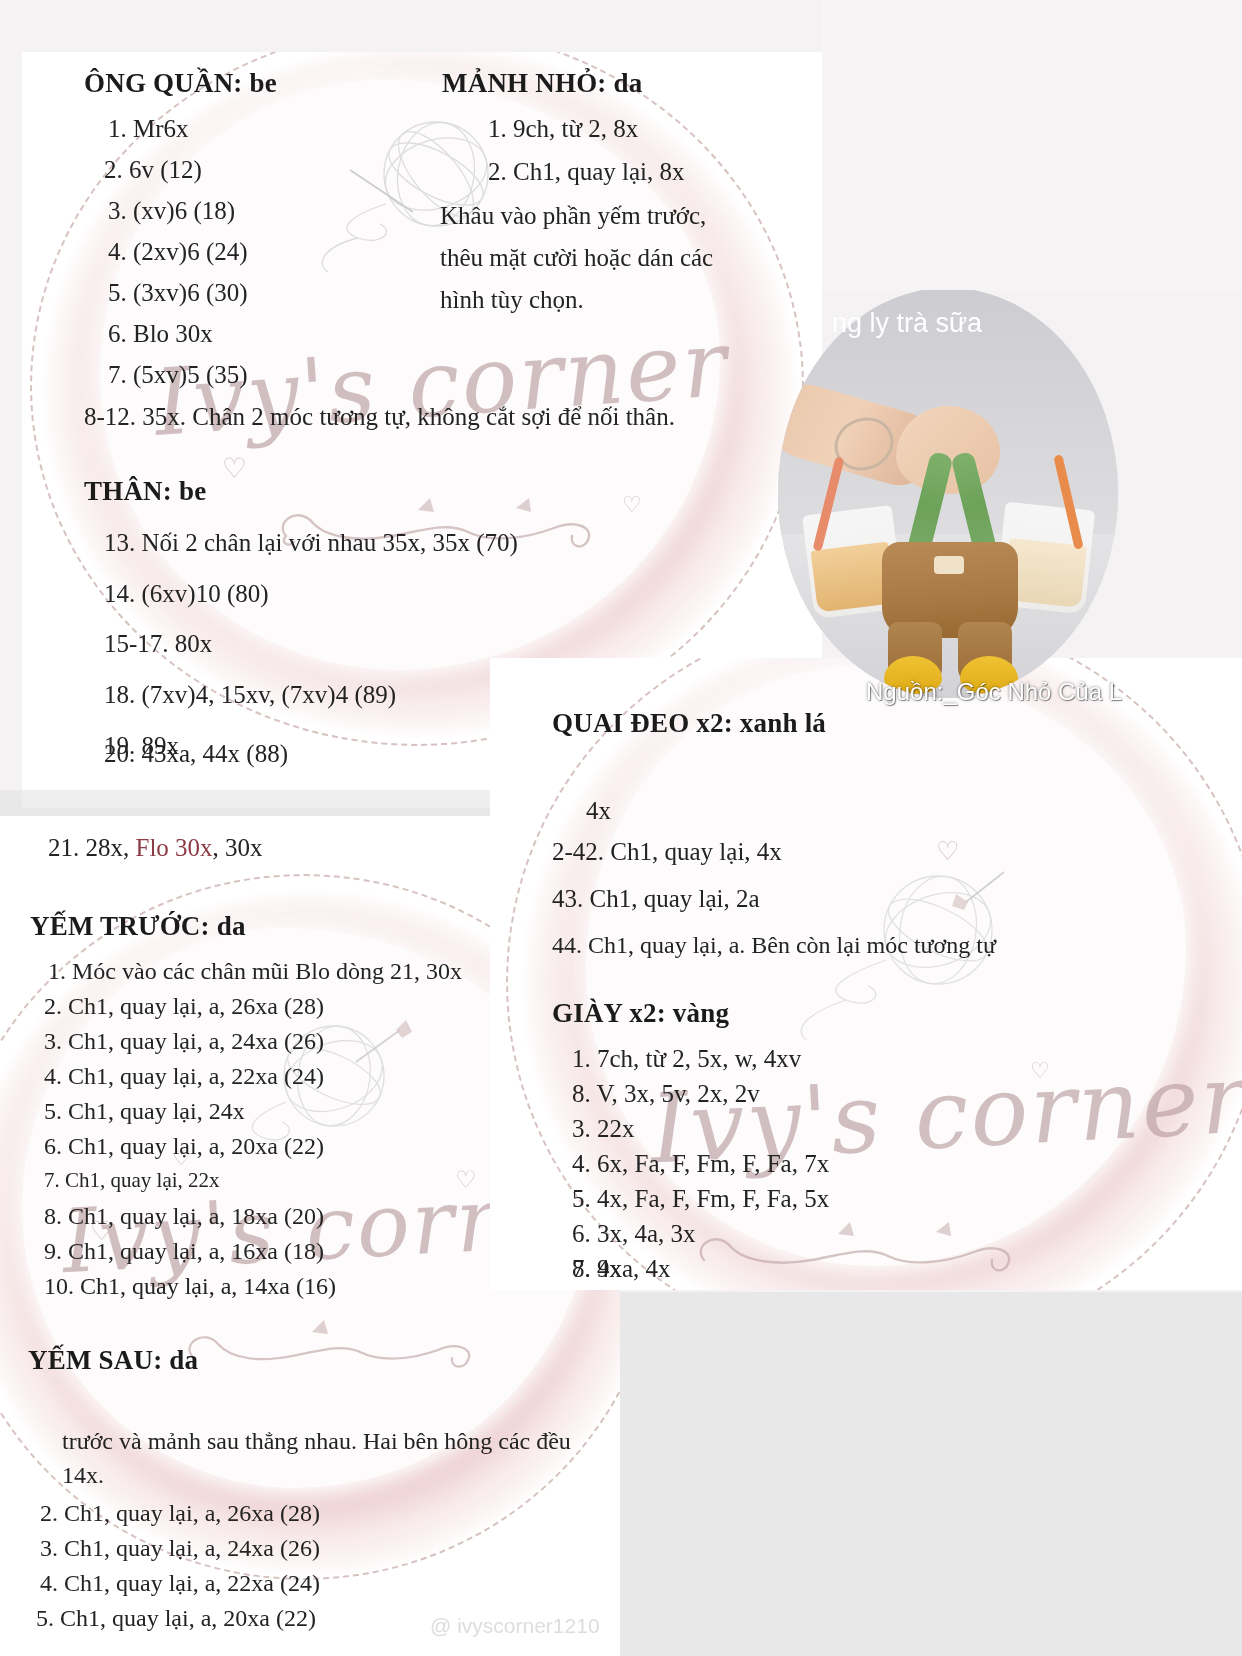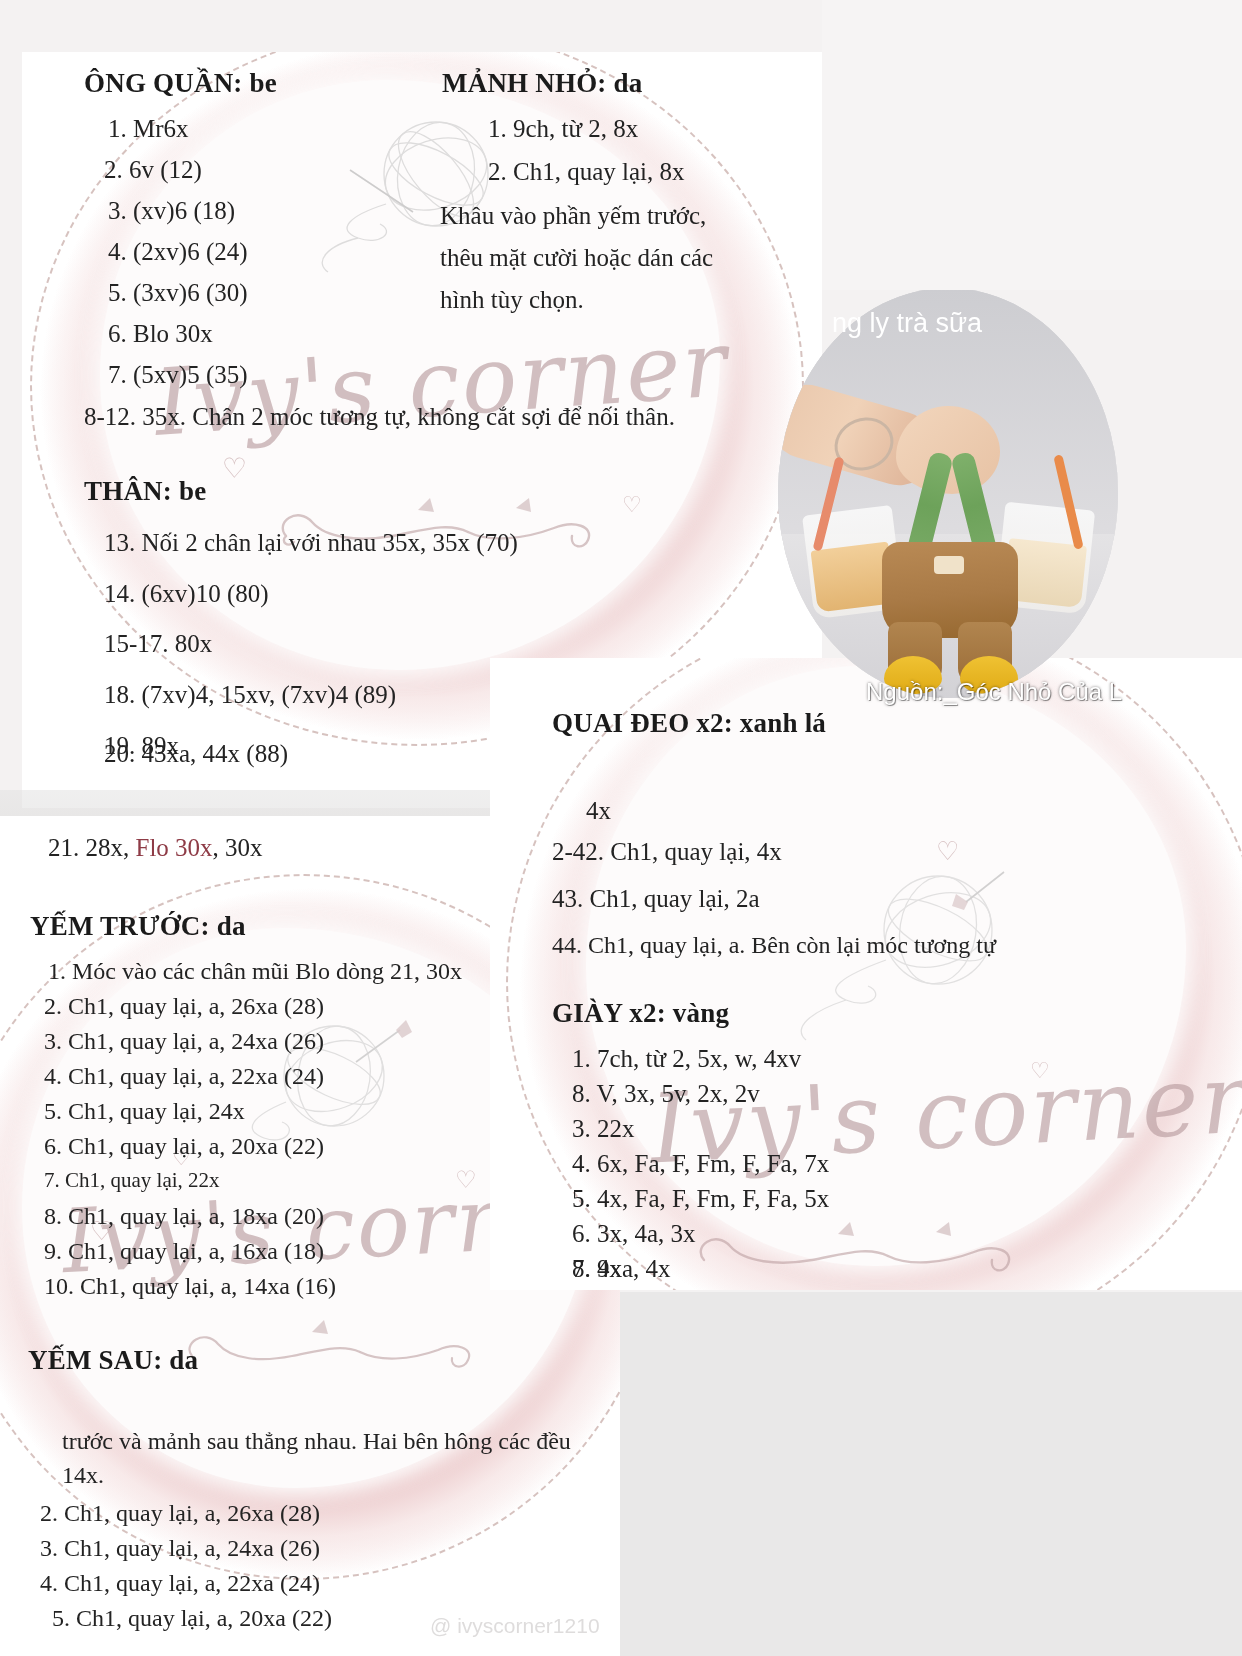--- a/index.html
+++ b/index.html
@@ -332,21 +332,21 @@
     <div class="line" style="left:44px; top:387px; font-size:24px;">8. Ch1, quay lại, a, 18xa (20)</div>
     <div class="line" style="left:44px; top:422px; font-size:24px;">9. Ch1, quay lại, a, 16xa (18)</div>
     <div class="line" style="left:44px; top:457px; font-size:24px;">10.    Ch1, quay lại, a, 14xa (16)</div>
 
     <div class="sec-title" style="left:28px; top:529px; font-size:27px;">YẾM SAU: da</div>
     <div class="line" style="left:62px; top:612px; font-size:24px;">trước và mảnh sau thẳng nhau. Hai bên hông các đều</div>
     <div class="line" style="left:62px; top:646px; font-size:24px;">14x.</div>
     <div class="line" style="left:40px; top:684px; font-size:24px;">2. Ch1, quay lại, a, 26xa (28)</div>
     <div class="line" style="left:40px; top:719px; font-size:24px;">3. Ch1, quay lại, a, 24xa (26)</div>
     <div class="line" style="left:40px; top:754px; font-size:24px;">4. Ch1, quay lại, a, 22xa (24)</div>
-    <div class="line" style="left:52px; top:789px; font-size:24px;">5. Ch1, quay lại, a, 20xa (22)</div>
+    <div class="line" style="left:36px; top:789px; font-size:24px;">5. Ch1, quay lại, a, 20xa (22)</div>
 
     <div id="tiktok-watermark" style="left:430px; top:798px; font-size:21px;">@ ivyscorner1210</div>
   </div>
 
   <div class="paper" id="paper-bottom-right" style="left:490px; top:658px; width:752px; height:632px;">
     <div class="wc-solid" style="left:30px; top:-34px; width:740px; height:720px;"></div>
     <div class="wc" style="left:30px; top:-34px; width:740px; height:720px;"></div>
     <div class="torn" style="left:96px; top:8px; width:600px; height:600px;"></div>
     <div class="dashring" style="left:16px; top:-48px; width:756px; height:740px;"></div>
 

